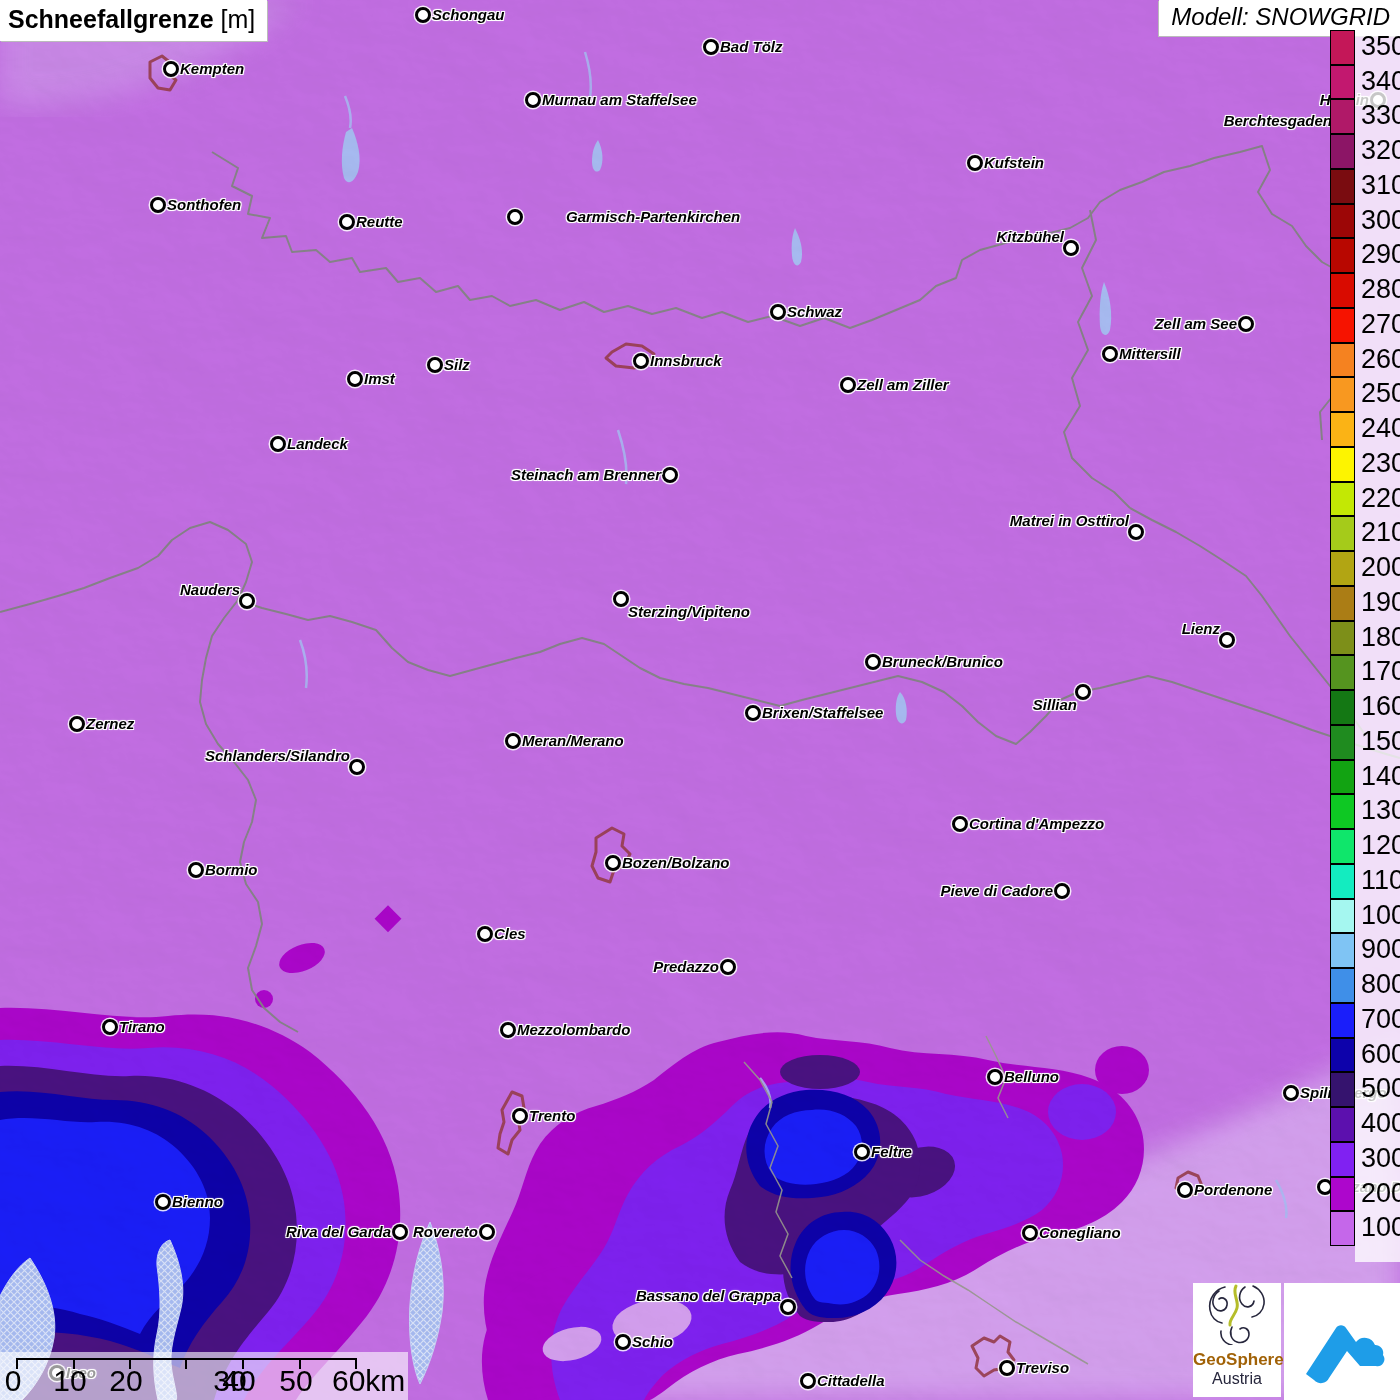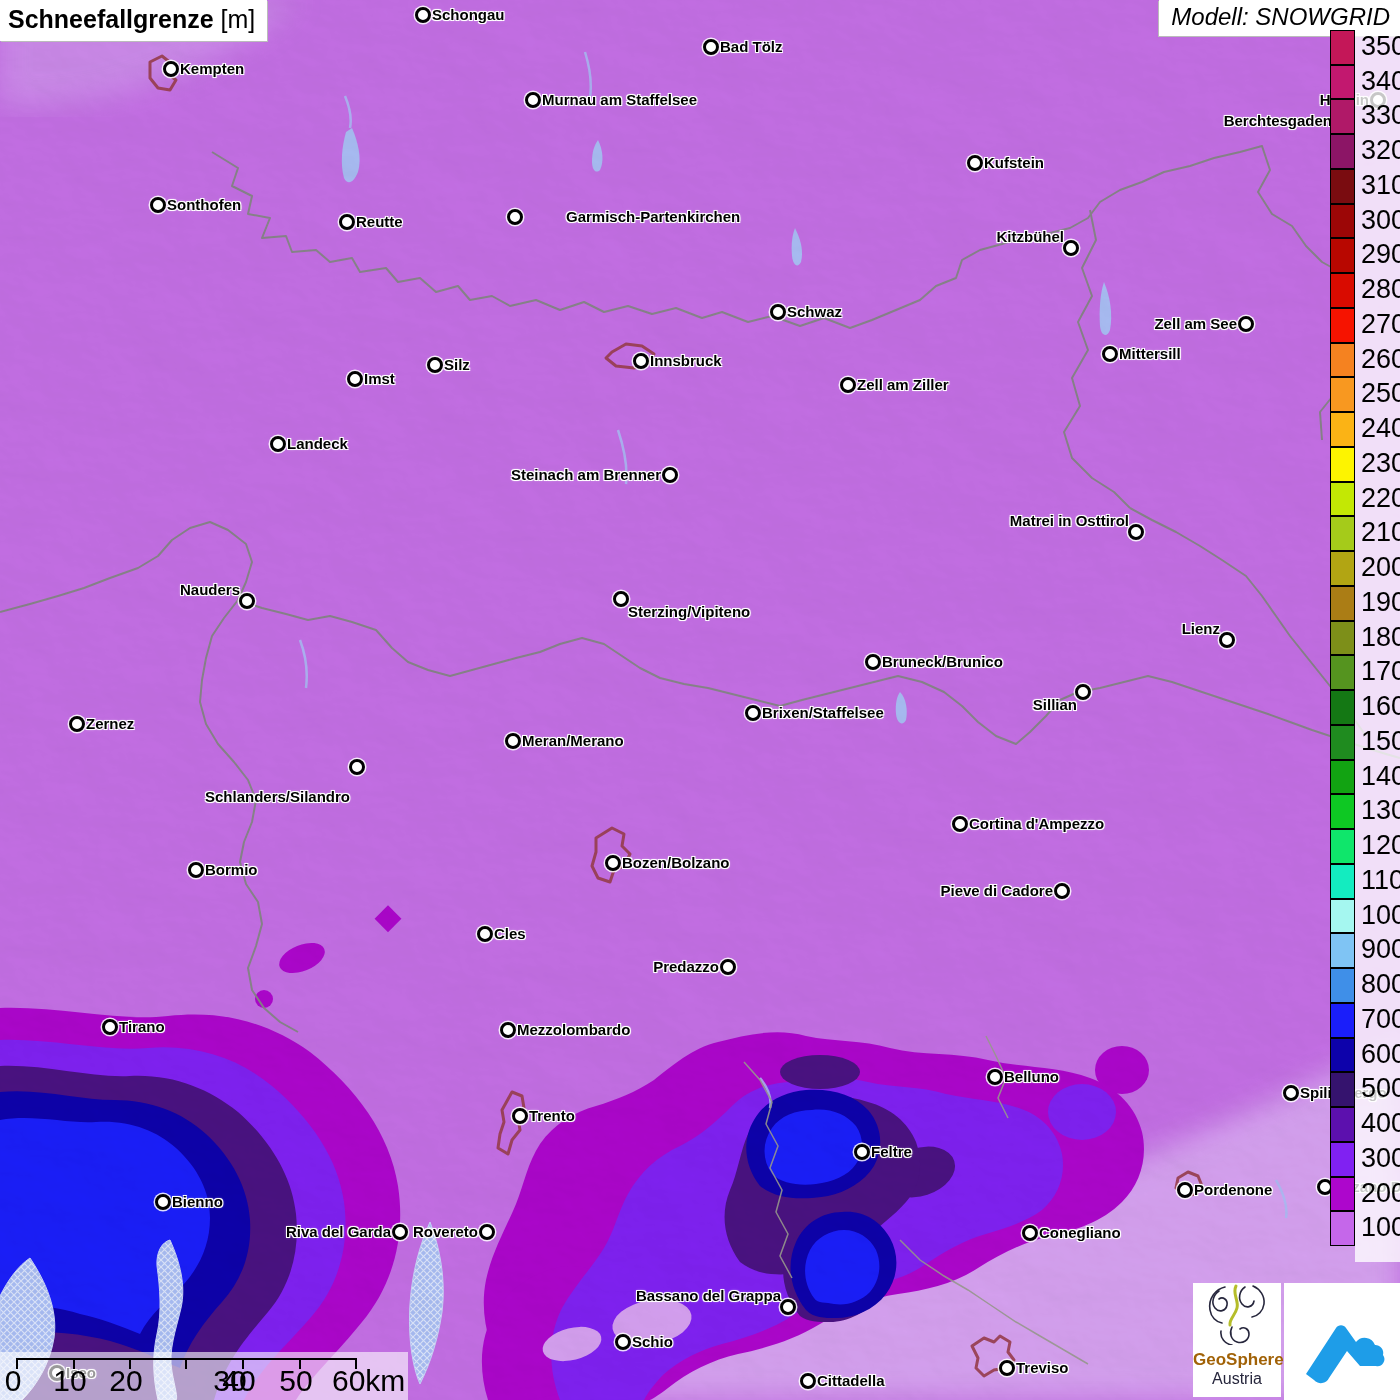--- a/index.html
+++ b/index.html
@@ -1,20 +1,20 @@
 <!DOCTYPE html>
 <html><head>
 <meta charset="utf-8">
 <style>
   html,body{margin:0;padding:0;background:#222;}
   #stage{position:relative;width:1400px;height:1400px;overflow:hidden;
          font-family:"Liberation Sans",sans-serif;background:#c46fe5;}
   #map-svg{position:absolute;left:0;top:0;z-index:0;}
   
-  #cities{position:absolute;left:0;top:0;width:1400px;height:1400px;z-index:10;}
+  #cities{position:absolute;left:0;top:0;width:1400px;height:1400px;z-index:10;font-style:italic;}
   .city-dot{position:absolute;width:10px;height:10px;border-radius:50%;
             background:#fff;border:3px solid #000;box-shadow:0 0 0 1.5px rgba(255,255,255,.85);}
   .city-label{position:absolute;font-size:15px;font-weight:bold;color:#000;white-space:nowrap;
       text-shadow:-1px -1px 0 #fff,1px -1px 0 #fff,-1px 1px 0 #fff,1px 1px 0 #fff,0 0 3px #fff;}
   
   .overlay{position:absolute;z-index:20;}
   #title-box{left:0;top:0;background:#fff;padding:5px 12px 7px 8px;box-shadow:1px 1px 0 #bbb;}
   #title-line1{font-size:25px;font-weight:bold;color:#000;line-height:1.15;}
   #title-line1 .unit{font-weight:normal;}
   #title-line2{font-size:24px;font-style:italic;color:#000;line-height:1.15;}
@@ -187,21 +187,21 @@
       <div class="city-label" style="left: 882px; top: 662px; transform: translateY(-52%);">Bruneck/Brunico</div>
       <div class="city-dot" style="left: 1075px; top: 684px;"></div>
       <div class="city-label" style="right: 323px; top: 705px; transform: translateY(-52%);">Sillian</div>
       <div class="city-dot" style="left: 745px; top: 705px;"></div>
       <div class="city-label" style="left: 762px; top: 713px; transform: translateY(-52%);">Brixen/Staffelsee</div>
       <div class="city-dot" style="left: 69px; top: 716px;"></div>
       <div class="city-label" style="left: 86px; top: 724px; transform: translateY(-52%);">Zernez</div>
       <div class="city-dot" style="left: 505px; top: 733px;"></div>
       <div class="city-label" style="left: 522px; top: 741px; transform: translateY(-52%);">Meran/Merano</div>
       <div class="city-dot" style="left: 349px; top: 759px;"></div>
-      <div class="city-label" style="right: 1050px; top: 797px; transform: translateY(-52%);">Schlanders/Silandro</div>
+      <div class="city-label" style="right: 1050px; top: 756px; transform: translateY(-52%);">Schlanders/Silandro</div>
       <div class="city-dot" style="left: 952px; top: 816px;"></div>
       <div class="city-label" style="left: 969px; top: 824px; transform: translateY(-52%);">Cortina d'Ampezzo</div>
       <div class="city-dot" style="left: 605px; top: 855px;"></div>
       <div class="city-label" style="left: 622px; top: 863px; transform: translateY(-52%);">Bozen/Bolzano</div>
       <div class="city-dot" style="left: 188px; top: 862px;"></div>
       <div class="city-label" style="left: 205px; top: 870px; transform: translateY(-52%);">Bormio</div>
       <div class="city-dot" style="left: 1054px; top: 883px;"></div>
       <div class="city-label" style="right: 347px; top: 891px; transform: translateY(-52%);">Pieve di Cadore</div>
       <div class="city-dot" style="left: 477px; top: 926px;"></div>
       <div class="city-label" style="left: 494px; top: 934px; transform: translateY(-52%);">Cles</div>

